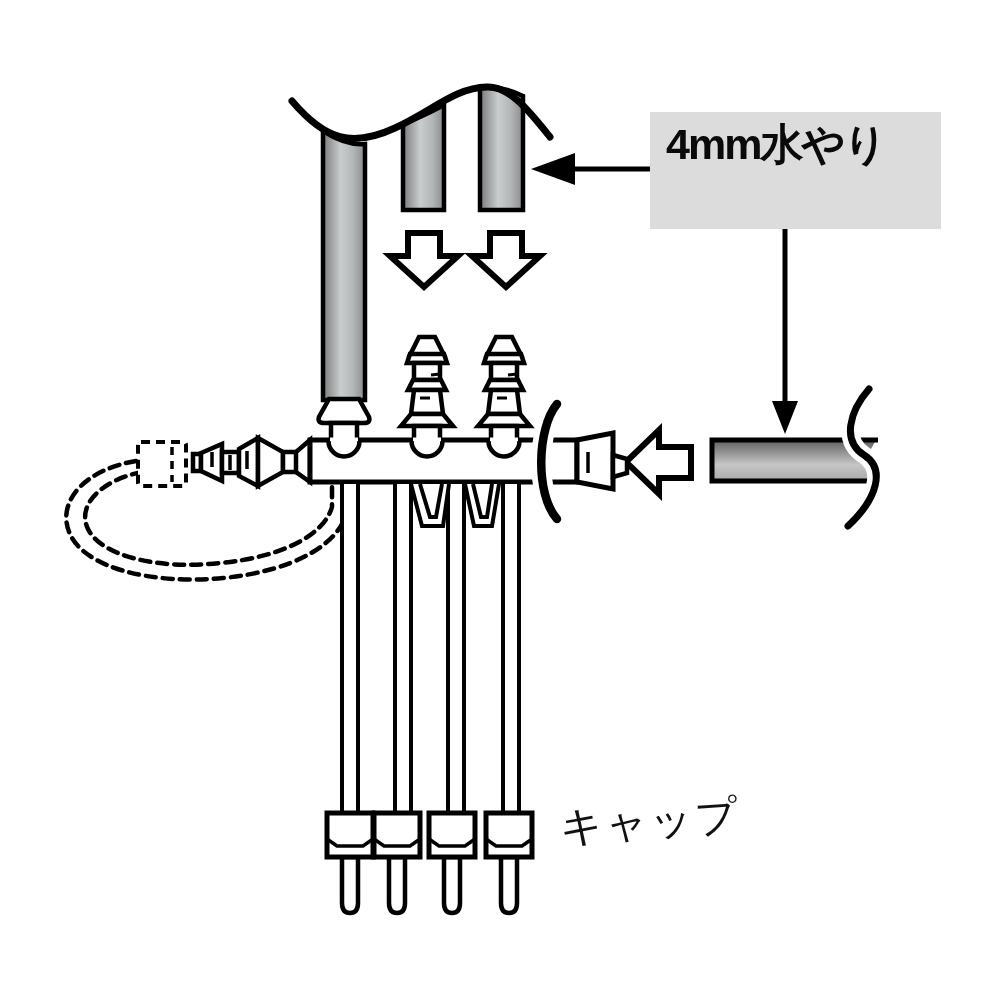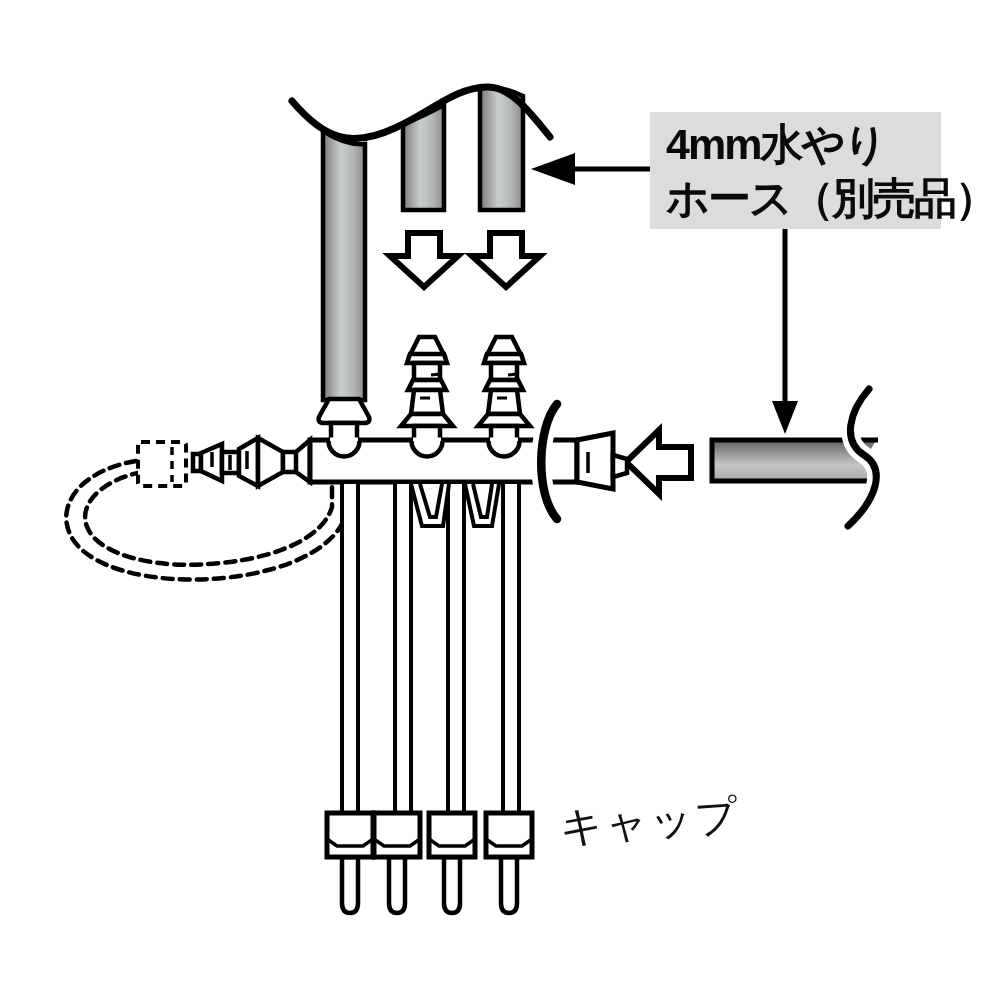--- a/index.html
+++ b/index.html
@@ -162,18 +162,17 @@
     <rect x="486" y="813" width="46" height="44" stroke-width="5"></rect>
     <path d="M327,839 L337,846 L363,846 L373,839" fill="none" stroke-width="3.5"></path>
     <path d="M374,839 L384,846 L410,846 L420,839" fill="none" stroke-width="3.5"></path>
     <path d="M429,839 L439,846 L465,846 L475,839" fill="none" stroke-width="3.5"></path>
     <path d="M486,839 L496,846 L522,846 L532,839" fill="none" stroke-width="3.5"></path>
   </g>
 </svg>
 
 <div class="hose-label">
   <div>4mm水やり</div>
-  <div>ホース（別売品）</div>
 </div>
 
 <div class="cap-label">キャップ</div>
 
 </div>
 
 </body></html>

